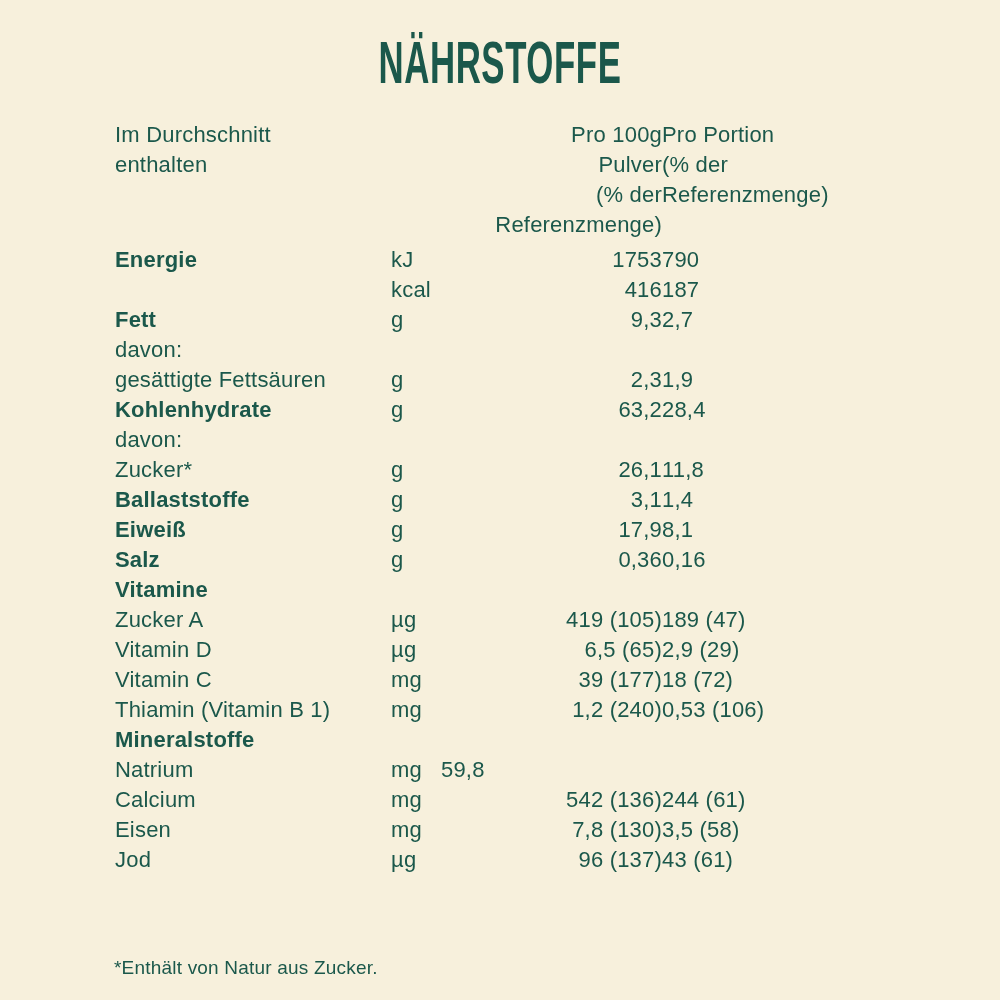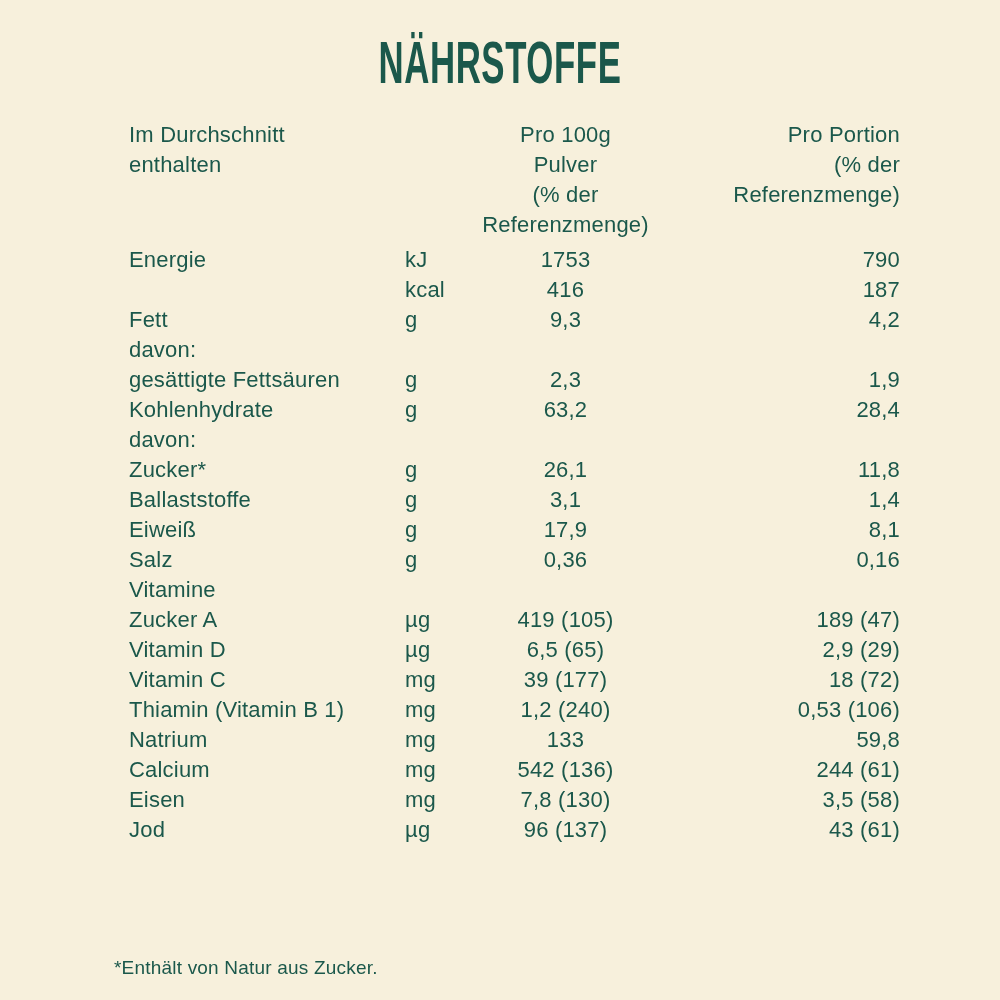--- a/index.html
+++ b/index.html
@@ -32,30 +32,29 @@
     color: #1b584b;
   }
   .ntable {
     position: absolute;
     left: 115px;
     top: 120px;
     width: 771px;
     font-size: 22px;
     line-height: 30px;
     letter-spacing: 0.2px;
-    margin-left: 14px;
   }
   .nrow { display: flex; }
   .c { flex: 0 0 auto; }
   .c.label { width: 276px; text-align: left; }
   .c.unit  { width: 50px;  text-align: left; }
-  .c.num1  { width: 221px; text-align: center; }
-  .c.num2  { width: 224px; text-align: right; }
+  .c.num1  { width: 221px; text-align: right; }
+  .c.num2  { width: 224px; text-align: left; }
   .rows { margin-top: 5px; }
-  .bold { font-weight: normal; }
+  .bold { font-weight: bold; }
   .footnote {
     position: absolute;
     left: 114px;
     top: 955px;
     font-size: 19px;
     line-height: 26px;
     letter-spacing: 0.2px;
   }
 </style>
 </head>
@@ -96,21 +95,21 @@
     <div class="c label"></div>
     <div class="c unit">kcal</div>
     <div class="c num1">416</div>
     <div class="c num2">187</div>
   </div>
 
   <div class="nrow">
     <div class="c label bold">Fett</div>
     <div class="c unit">g</div>
     <div class="c num1">9,3</div>
-    <div class="c num2">4,2</div>
+    <div class="c num2">2,7</div>
   </div>
 
   <div class="nrow">
     <div class="c label">davon:</div>
     <div class="c unit"></div>
     <div class="c num1"></div>
     <div class="c num2"></div>
   </div>
 
   <div class="nrow">
@@ -191,29 +190,29 @@
   </div>
 
   <div class="nrow">
     <div class="c label">Thiamin (Vitamin B 1)</div>
     <div class="c unit">mg</div>
     <div class="c num1">1,2 (240)</div>
     <div class="c num2">0,53 (106)</div>
   </div>
 
   <div class="nrow">
+    <div class="c label bold">Mineralstoffe</div>
     <div class="c unit"></div>
     <div class="c num1"></div>
     <div class="c num2"></div>
   </div>
 
   <div class="nrow">
     <div class="c label">Natrium</div>
     <div class="c unit">mg</div>
-    <div class="c num1">133</div>
     <div class="c num2">59,8</div>
   </div>
 
   <div class="nrow">
     <div class="c label">Calcium</div>
     <div class="c unit">mg</div>
     <div class="c num1">542 (136)</div>
     <div class="c num2">244 (61)</div>
   </div>
 

